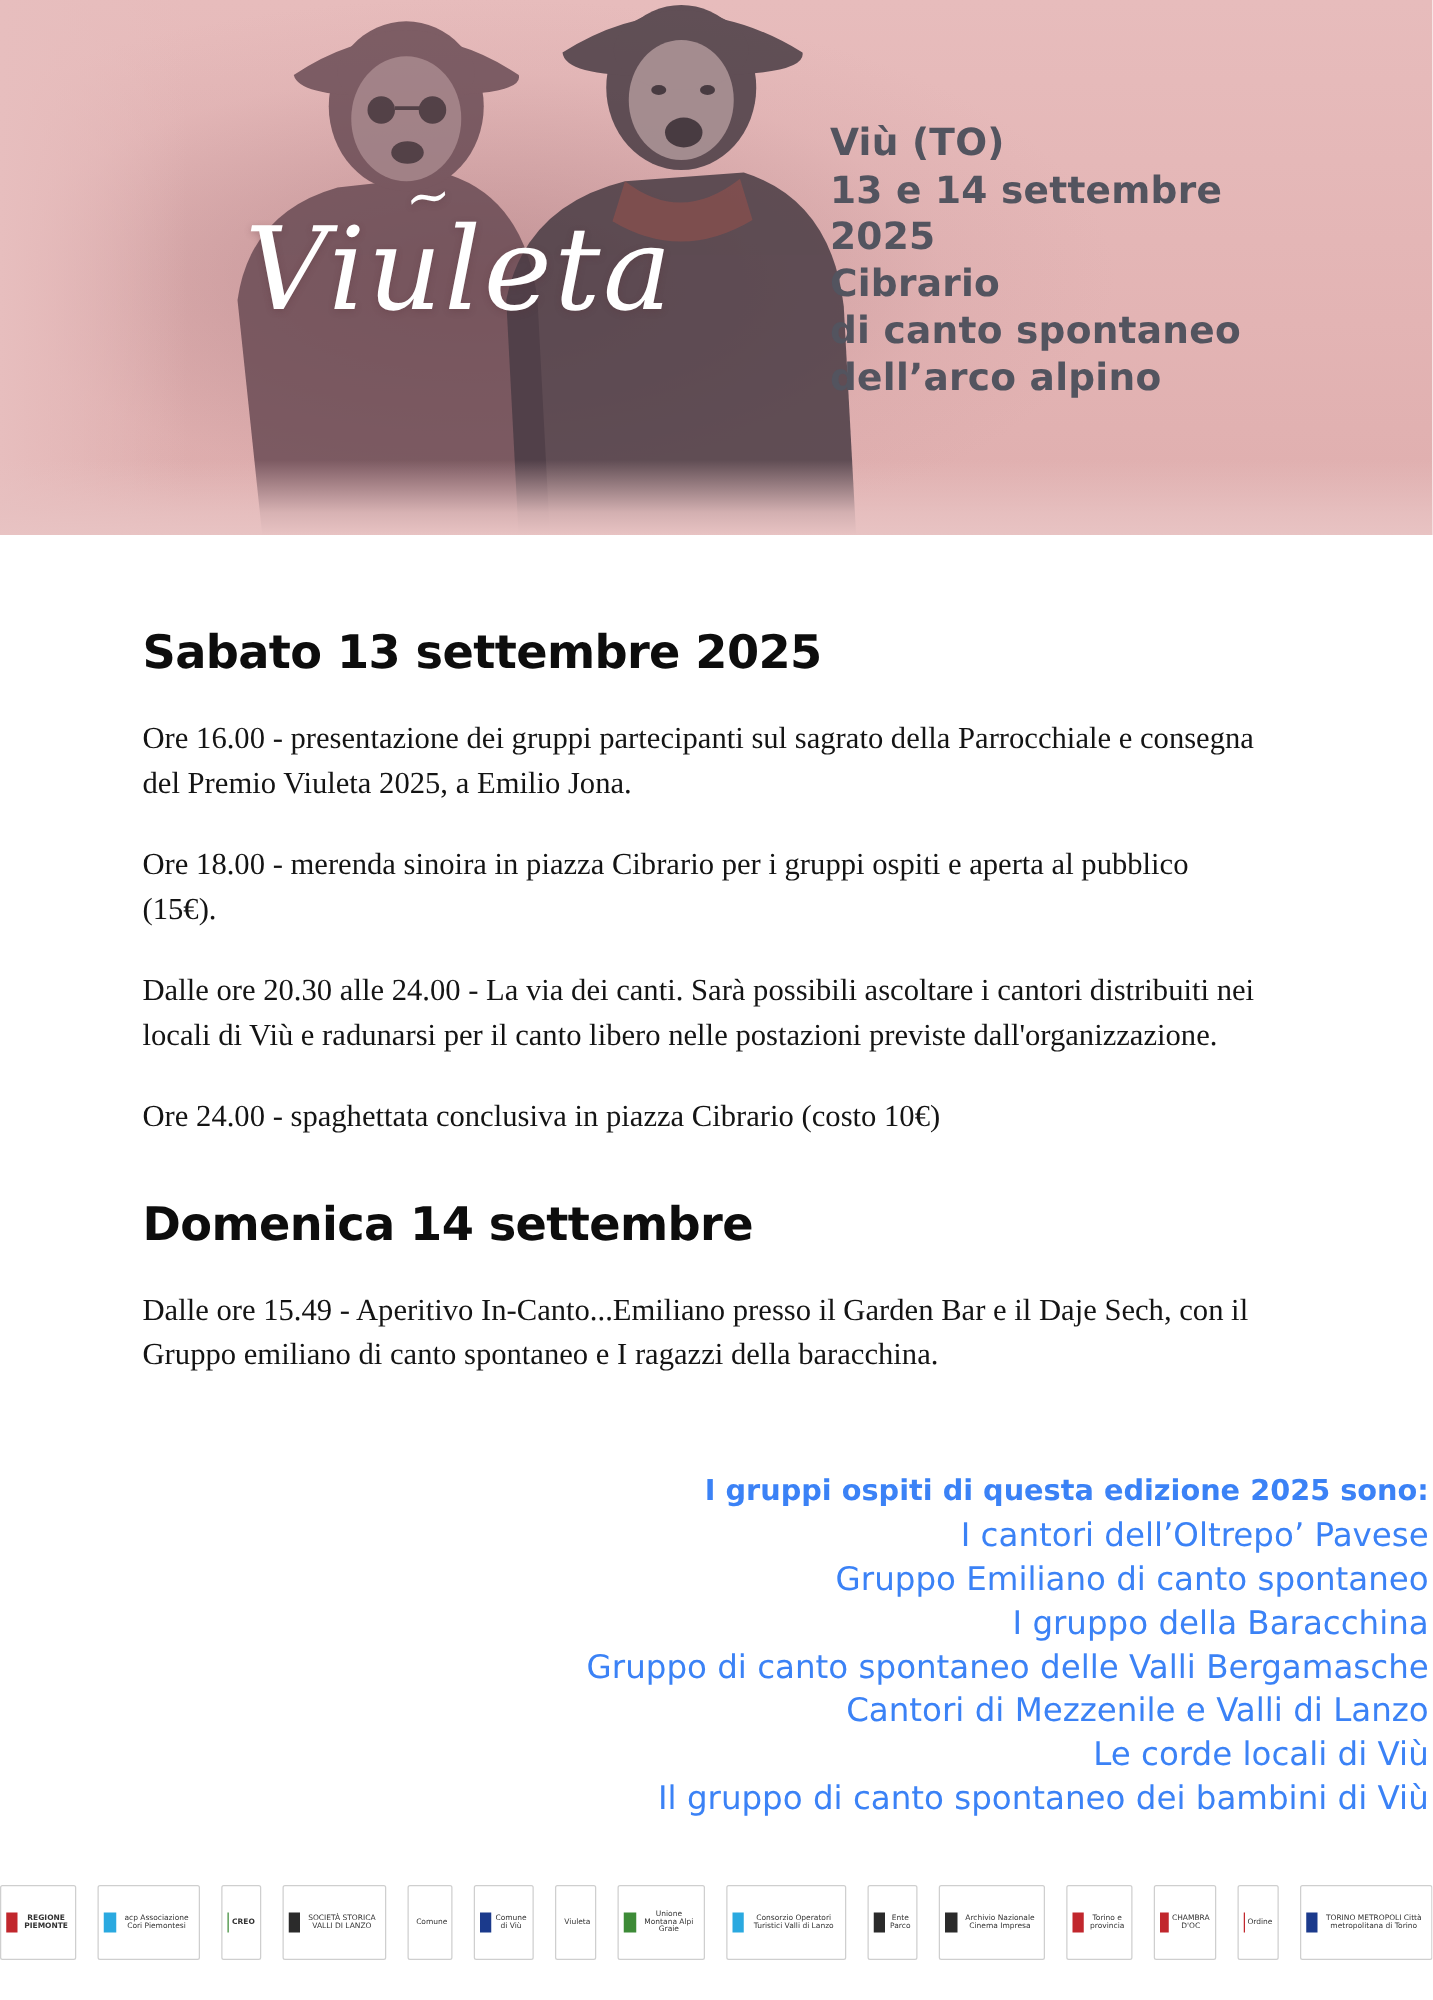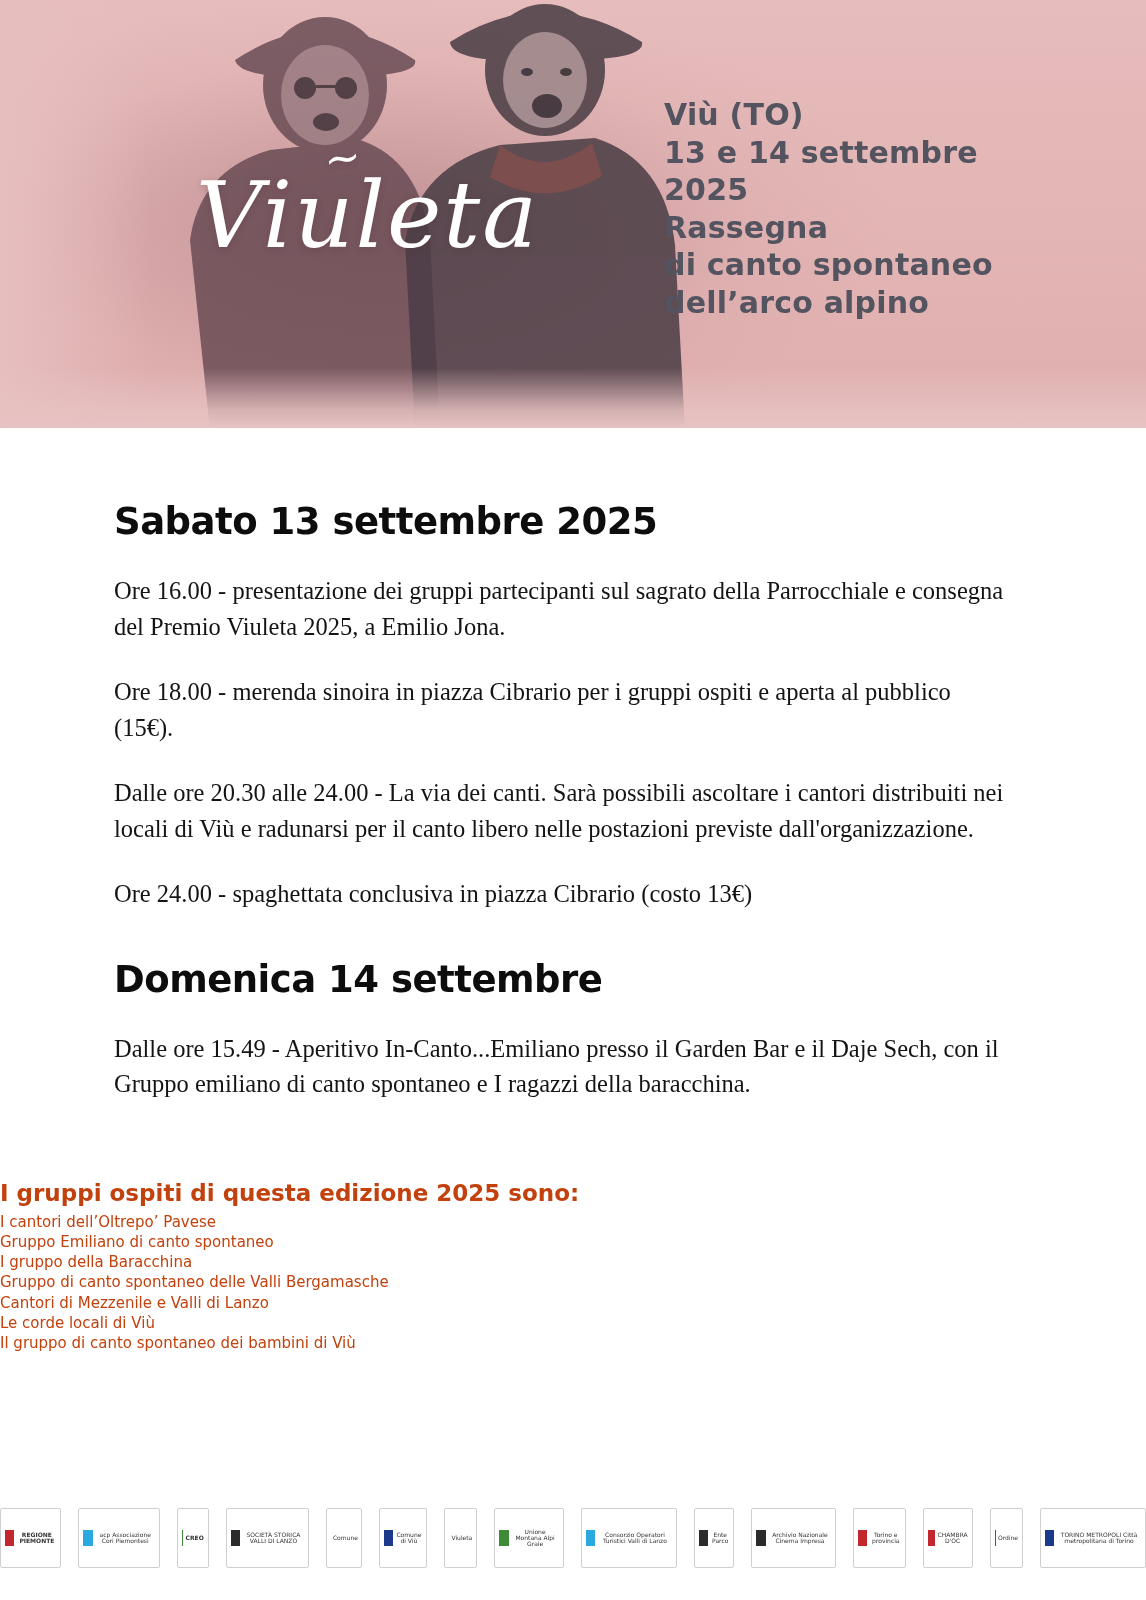--- a/index.html
+++ b/index.html
@@ -110,31 +110,31 @@
     width: 900px;
     font-family: "Liberation Serif", serif;
     font-size: 24.5px;
     line-height: 1.45;
     color: #141414;
   }
   .para b { font-weight: normal; }
 
   .groups-block {
     margin-top: 78px;
-    text-align: left;
+    text-align: right;
     font-family: "DejaVu Sans", sans-serif;
-    color: #c2410c;
+    color: #3b82f6;
   }
   .groups-title {
     font-weight: bold;
     font-size: 23px;
     margin-bottom: 6px;
   }
   .groups-list div {
-    font-size: 15px;
+    font-size: 26px;
     line-height: 1.35;
   }
 
   
   .logos {
     position: absolute;
     left: 0;
     top: 1496px;
     width: 1146px;
     height: 84px;
@@ -225,21 +225,21 @@
 
   <div class="wordmark">
     <span class="tilde">~</span>
     <span>Viuleta</span>
   </div>
 
   <div class="hero-info">
     <div>Viù (TO)</div>
     <div>13 e 14 settembre</div>
     <div>2025</div>
-    <div>Rassegna</div>
+    <div>Cibrario</div>
     <div>di canto spontaneo</div>
     <div>dell’arco alpino</div>
   </div>
 </div>
 
 <div class="content">
 
   <h1 class="day-heading" id="heading-sabato">Sabato 13 settembre 2025</h1>
 
   <p class="para">
@@ -248,21 +248,21 @@
 
   <p class="para">
     <span>Ore 18.00 - </span><b>merenda sinoira</b><span> in piazza Cibrario per i gruppi ospiti e aperta al pubblico (15€).</span>
   </p>
 
   <p class="para">
     <span>Dalle ore 20.30 alle 24.00 -  </span><b>La via dei canti</b><span>. Sarà possibili ascoltare i cantori distribuiti nei locali di Viù e radunarsi per il canto libero nelle postazioni previste dall'organizzazione.</span>
   </p>
 
   <p class="para">
-    <span>Ore 24.00 - spaghettata conclusiva in piazza Cibrario (costo 13€)</span>
+    <span>Ore 24.00 - spaghettata conclusiva in piazza Cibrario (costo 10€)</span>
   </p>
 
   <h1 class="day-heading" id="heading-domenica">Domenica 14 settembre</h1>
 
   <p class="para">
     <span>Dalle ore 15.49 - </span><b>Aperitivo In-Canto...Emiliano</b><span> presso il Garden Bar e il Daje Sech, con il Gruppo emiliano di canto spontaneo e I ragazzi della baracchina.</span>
   </p>
 
   <div class="groups-block">
     <div class="groups-title">I gruppi ospiti di questa edizione 2025 sono:</div>

